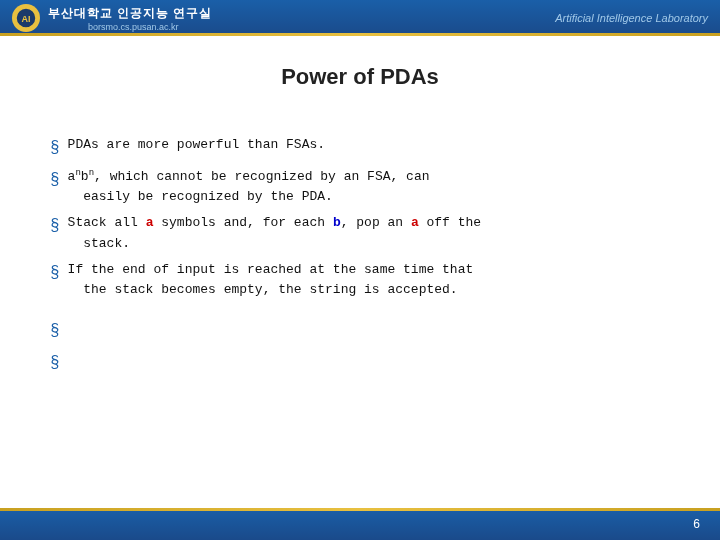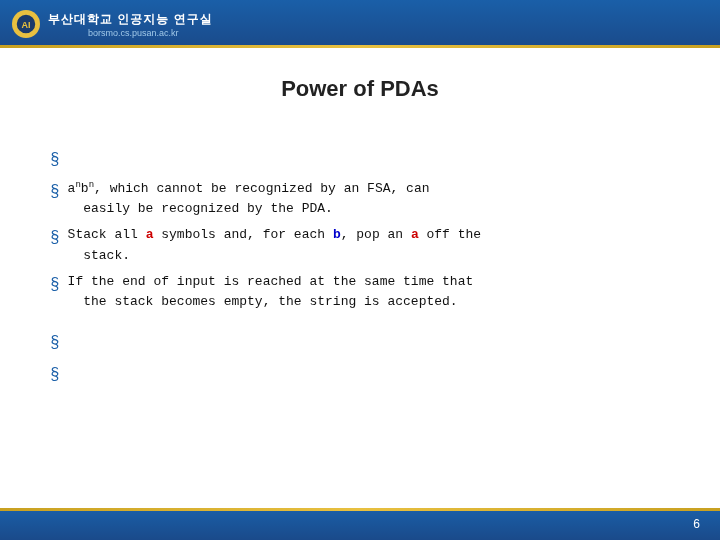--- a/index.html
+++ b/index.html
@@ -8,21 +8,21 @@
       height: 540px;
       background: #ffffff;
       font-family: 'Courier New', Courier, monospace;
       overflow: hidden;
       position: relative;
     }
 
     
     .top-bar {
       width: 100%;
-      height: 48px;
+      height: 36px;
       background: linear-gradient(to bottom, #1a5fa8, #1a4a8a);
       display: flex;
       align-items: center;
       justify-content: space-between;
       padding: 0 12px;
       position: relative;
     }
     .top-bar::after {
       content: '';
       position: absolute;
@@ -51,21 +51,21 @@
       font-weight: bold;
     }
     .logo-text-area {
       display: flex;
       flex-direction: column;
     }
     .logo-title {
       color: #ffffff;
       font-size: 12px;
       font-weight: bold;
-      font-family: Liberation Sans, sans-serif;
+      font-family: Liberation Serif, serif;
       letter-spacing: 1px;
     }
     .logo-subtitle {
       color: #a0c8e8;
       font-size: 9px;
       font-family: Arial, sans-serif;
       padding-left: 40px;
     }
 
     .lab-title {
@@ -169,29 +169,31 @@
       <svg width="22" height="22" viewBox="0 0 22 22">
         <circle cx="11" cy="11" r="10" fill="#1a3a6a" stroke="#e8c040" stroke-width="1.5"></circle>
         <text x="11" y="15" text-anchor="middle" fill="#e8c040" font-size="9" font-weight="bold" font-family="Arial">AI</text>
       </svg>
     </div>
     <div class="logo-text-area">
       <span class="logo-title">부산대학교 인공지능 연구실</span>
       <span class="logo-subtitle">borsmo.cs.pusan.ac.kr</span>
     </div>
   </div>
+  <div class="lab-title">Artificial Intelligence Laboratory</div>
 </div>
 
 <div class="content">
 
   <div class="slide-title">Power of PDAs</div>
 
   <div class="bullet-section">
     <div class="bullet-item">
       <span class="bullet-marker">§</span>
+      <span class="bullet-text">PDAs are more powerful than FSAs.</span>
     </div>
     <div class="bullet-item">
       <span class="bullet-marker">§</span>
       <span class="bullet-text">a<sup>n</sup>b<sup>n</sup>, which cannot be recognized by an FSA, can<br>&nbsp;&nbsp;easily be recognized by the PDA.</span>
     </div>
     <div class="bullet-item">
       <span class="bullet-marker">§</span>
       <span class="bullet-text">Stack all <span class="highlight-a">a</span> symbols and, for each <span class="highlight-b">b</span>, pop an <span class="highlight-a">a</span> off the<br>&nbsp;&nbsp;stack.</span>
     </div>
     <div class="bullet-item">

